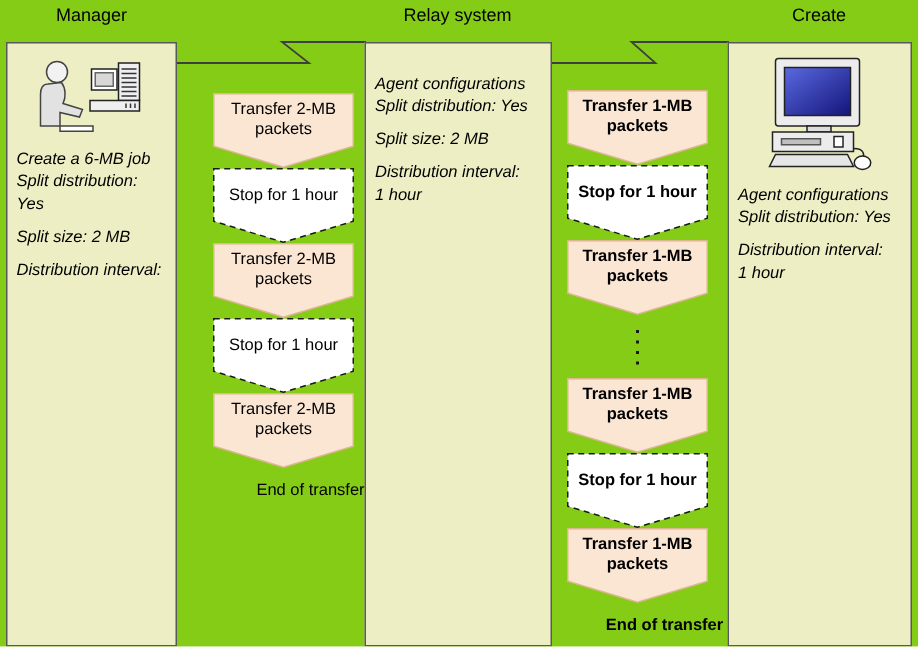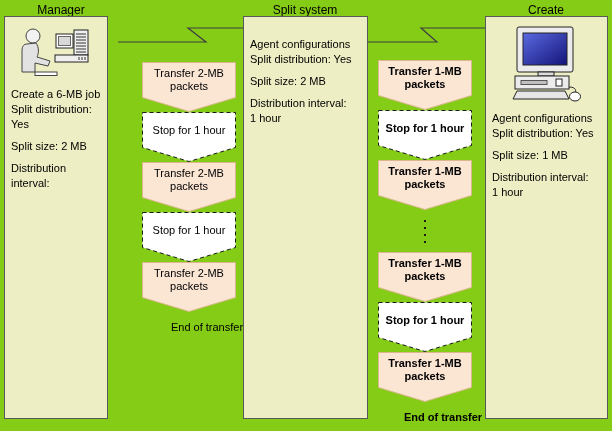--- a/index.html
+++ b/index.html
@@ -2,24 +2,24 @@
 <html style="--box-fill: #EDEEC3; --box-border: #58595B; --transfer-fill: #FBE5D3; --transfer-border: #DCB68E; --stop-fill: #FFFFFF; --stop-border: #1A1A1A; --connector: #3F3F3F;"><head>
 <meta charset="utf-8">
 <style>
   html,body{margin:0;padding:0;background:#fff;}
   #canvas{
     position:relative;width:612px;height:431px;background:#84cc16;overflow:hidden;
     font-family:"Liberation Sans","DejaVu Sans",sans-serif;color:#000;
   }
   .col-title{position:absolute;top:3px;transform:translateX(-50%);font-size:12px;white-space:nowrap;}
   .box{
-    position:absolute;top:16px;height:403px;box-sizing:border-box;
-    background:var(--box-fill);border:1px solid var(--box-border);
+    position:absolute;top:28px;height:403px;box-sizing:border-box;
+    background:var(--box-fill);border:1px solid var(--box-border);font-style:italic;
   }
-  #manager-box{left:4px;width:104px;}
+  #manager-box{left:4px;width:114px;}
   #relay-box{left:243px;width:125px;}
   #agent-box{left:485px;width:123px;}
   .icon-wrap{display:flex;justify-content:center;}
   #manager-box .icon-wrap{margin-top:10px;margin-bottom:8px;}
   #agent-box .icon-wrap{margin-top:9px;margin-bottom:9px;}
   .cfg{padding:0 6px;font-size:11px;}
   #relay-box .cfg{padding-top:20px;}
   .para{margin-bottom:7px;}
   .cline{line-height:15px;white-space:normal;}
   .flow{position:absolute;width:94px;display:flex;flex-direction:column;align-items:center;}
@@ -39,21 +39,21 @@
   .end-label{margin-top:9px;font-size:11px;white-space:nowrap;margin-left:36px;}
   #connectors{position:absolute;left:0;top:0;pointer-events:none;}
   #connectors path{fill:none;stroke:var(--connector);stroke-width:1.2;}
 </style>
 </head>
 <body>
 
 <div id="canvas">
 
   <div class="col-title" style="left:61px">Manager</div>
-  <div class="col-title" style="left:305px">Split system</div>
+  <div class="col-title" style="left:305px">Relay system</div>
   <div class="col-title" style="left:546px">Create</div>
 
   <svg id="connectors" width="612" height="431" viewBox="0 0 612 431">
     <path d="M118 42 H206 L188 28 H244"></path>
     <path d="M368 42 H437 L421 28 H486"></path>
   </svg>
 
   <div class="box" id="manager-box">
     <div class="icon-wrap">
       <svg width="74" height="52" viewBox="0 0 74 52">
@@ -117,23 +117,20 @@
         <path d="M6,65 L54,65 L58,73 L2,73 Z" fill="#e6e6e6" stroke="#222"></path>
         <ellipse cx="64" cy="70.5" rx="5.5" ry="4.5" fill="#fff" stroke="#222"></ellipse>
       </svg>
     </div>
     <div class="cfg">
         <div class="para">
           <div class="cline">Agent configurations</div>
           <div class="cline">Split distribution: Yes</div>
         </div>
         <div class="para">
-          <div class="cline">Split size: 1 MB</div>
-        </div>
-        <div class="para">
           <div class="cline">Distribution interval:</div>
           <div class="cline">1 hour</div>
         </div>
       </div>
   </div>
 
   <div class="flow" id="flow-left">
       <div class="step transfer">
         <svg width="94" height="50" viewBox="0 0 94 50">
           <path d="M0.5 0.5 H93.5 V35.5 L47 49.5 L0.5 35.5 Z"></path>

